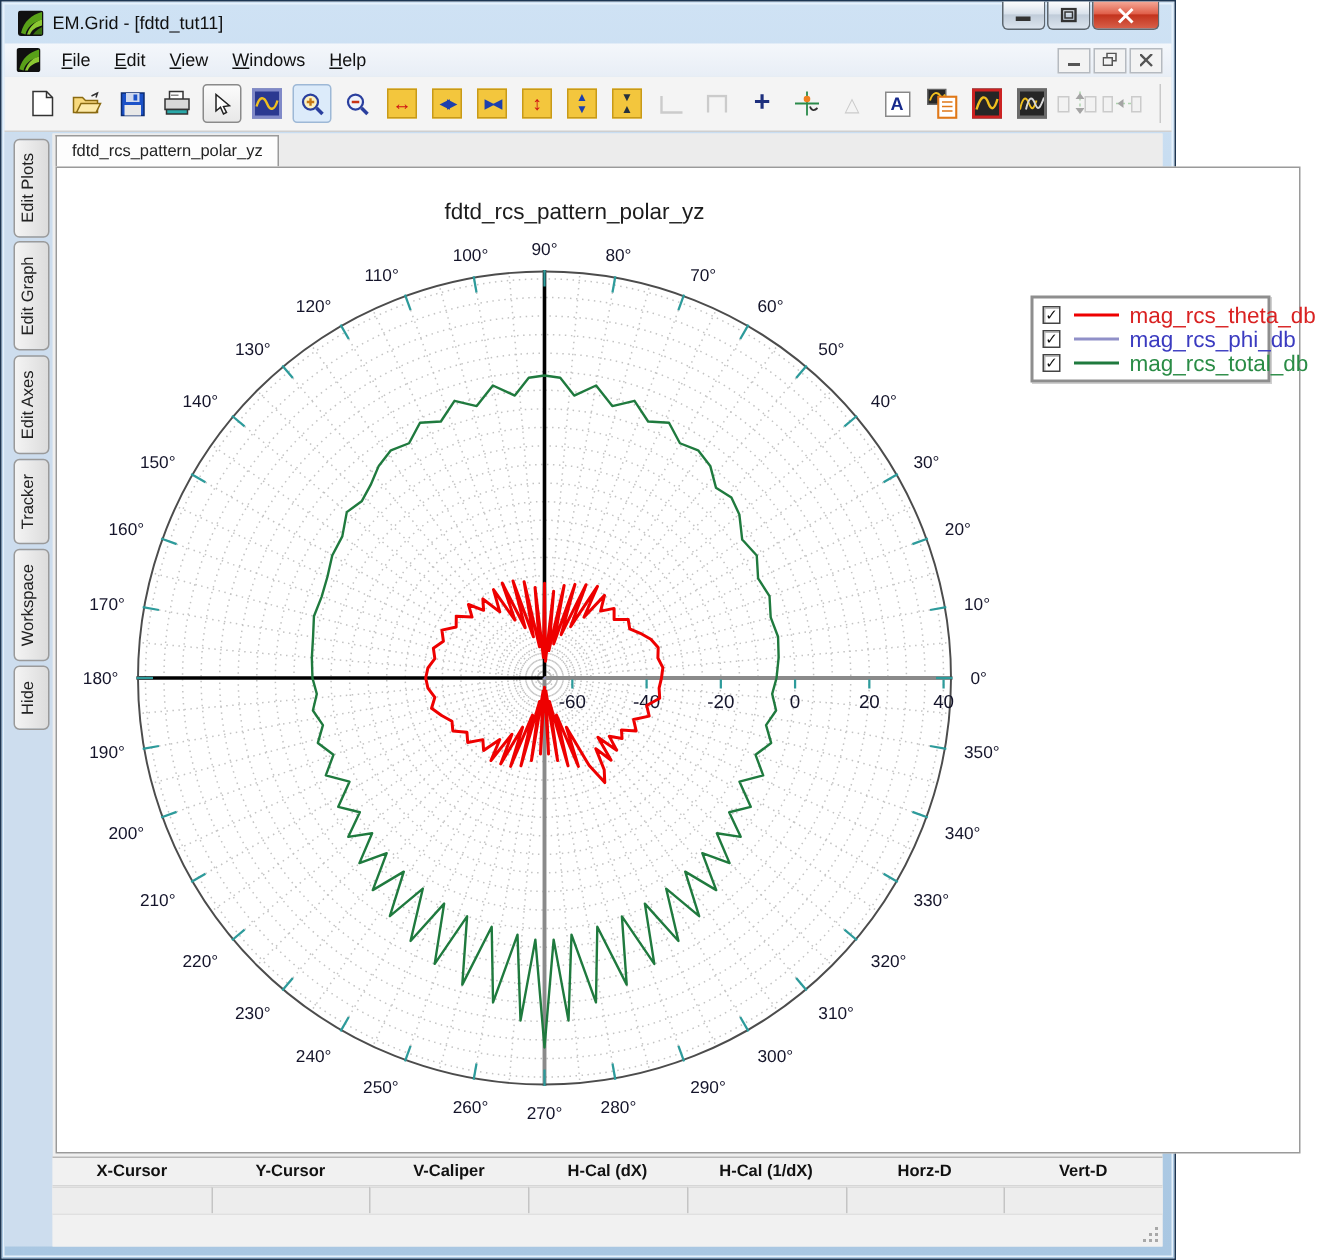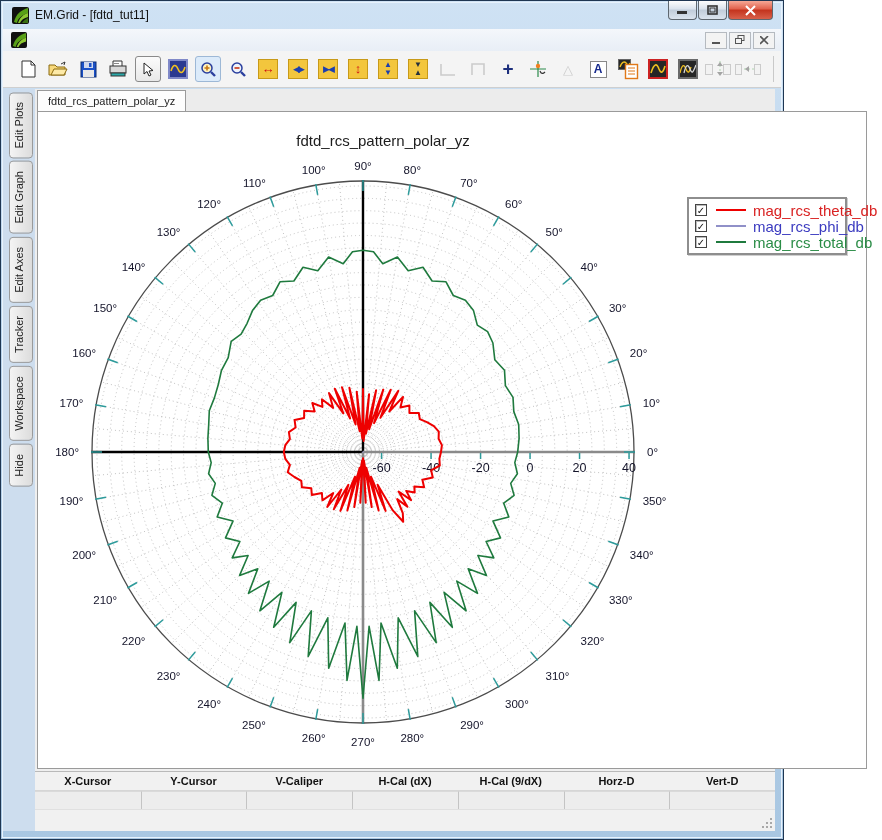--- a/index.html
+++ b/index.html
@@ -129,20 +129,27 @@
       </div>
     </div>
   </div>
 
   <div class="menubar">
     <svg class="mdi-icon" viewBox="0 0 17 17">
       <rect x="0" y="0" width="17" height="17" rx="2" fill="#101010"></rect>
       <path d="M2 15 C4 7 9 3 16 1 L16 6 C10 8 6 11 5 16 Z" fill="#58a018"></path>
       <path d="M6 16 C8 10 12 7 16 6 L16 10 C12 11 9 13 8 16 Z" fill="#8cc832"></path>
     </svg>
+    <span id="menu-items" style="display:flex">
+        <span class="menu-item"><u>F</u>ile</span>
+        <span class="menu-item"><u>E</u>dit</span>
+        <span class="menu-item"><u>V</u>iew</span>
+        <span class="menu-item"><u>W</u>indows</span>
+        <span class="menu-item"><u>H</u>elp</span>
+      </span>
     <span class="mdi-buttons">
       <span class="mdi-btn">
         <svg width="9" height="9">
             <rect x="0" y="6" width="8" height="2" fill="#555"></rect>
           </svg>
       </span>
       <span class="mdi-btn">
         <svg width="10" height="10">
           <rect x="3" y="0.5" width="6" height="5" fill="none" stroke="#555"></rect>
           <rect x="0.5" y="3.5" width="6" height="5" fill="#f3f3f3" stroke="#555"></rect>
@@ -544,21 +551,21 @@
             <span class="legend-label" style="color: rgb(42, 140, 70);">mag_rcs_total_db</span>
           </div>
         </div>
     </div>
     <div class="readout">
       <div class="readout-headers" id="readout-headers">
           <div class="readout-h">X-Cursor</div>
           <div class="readout-h">Y-Cursor</div>
           <div class="readout-h">V-Caliper</div>
           <div class="readout-h">H-Cal (dX)</div>
-          <div class="readout-h">H-Cal (9/dX)</div>
+          <div class="readout-h">H-Cal (1/dX)</div>
           <div class="readout-h">Horz-D</div>
           <div class="readout-h">Vert-D</div>
         </div>
       <div class="readout-cells" id="readout-cells">
           <div class="readout-c"></div>
           <div class="readout-c"></div>
           <div class="readout-c"></div>
           <div class="readout-c"></div>
           <div class="readout-c"></div>
           <div class="readout-c"></div>

